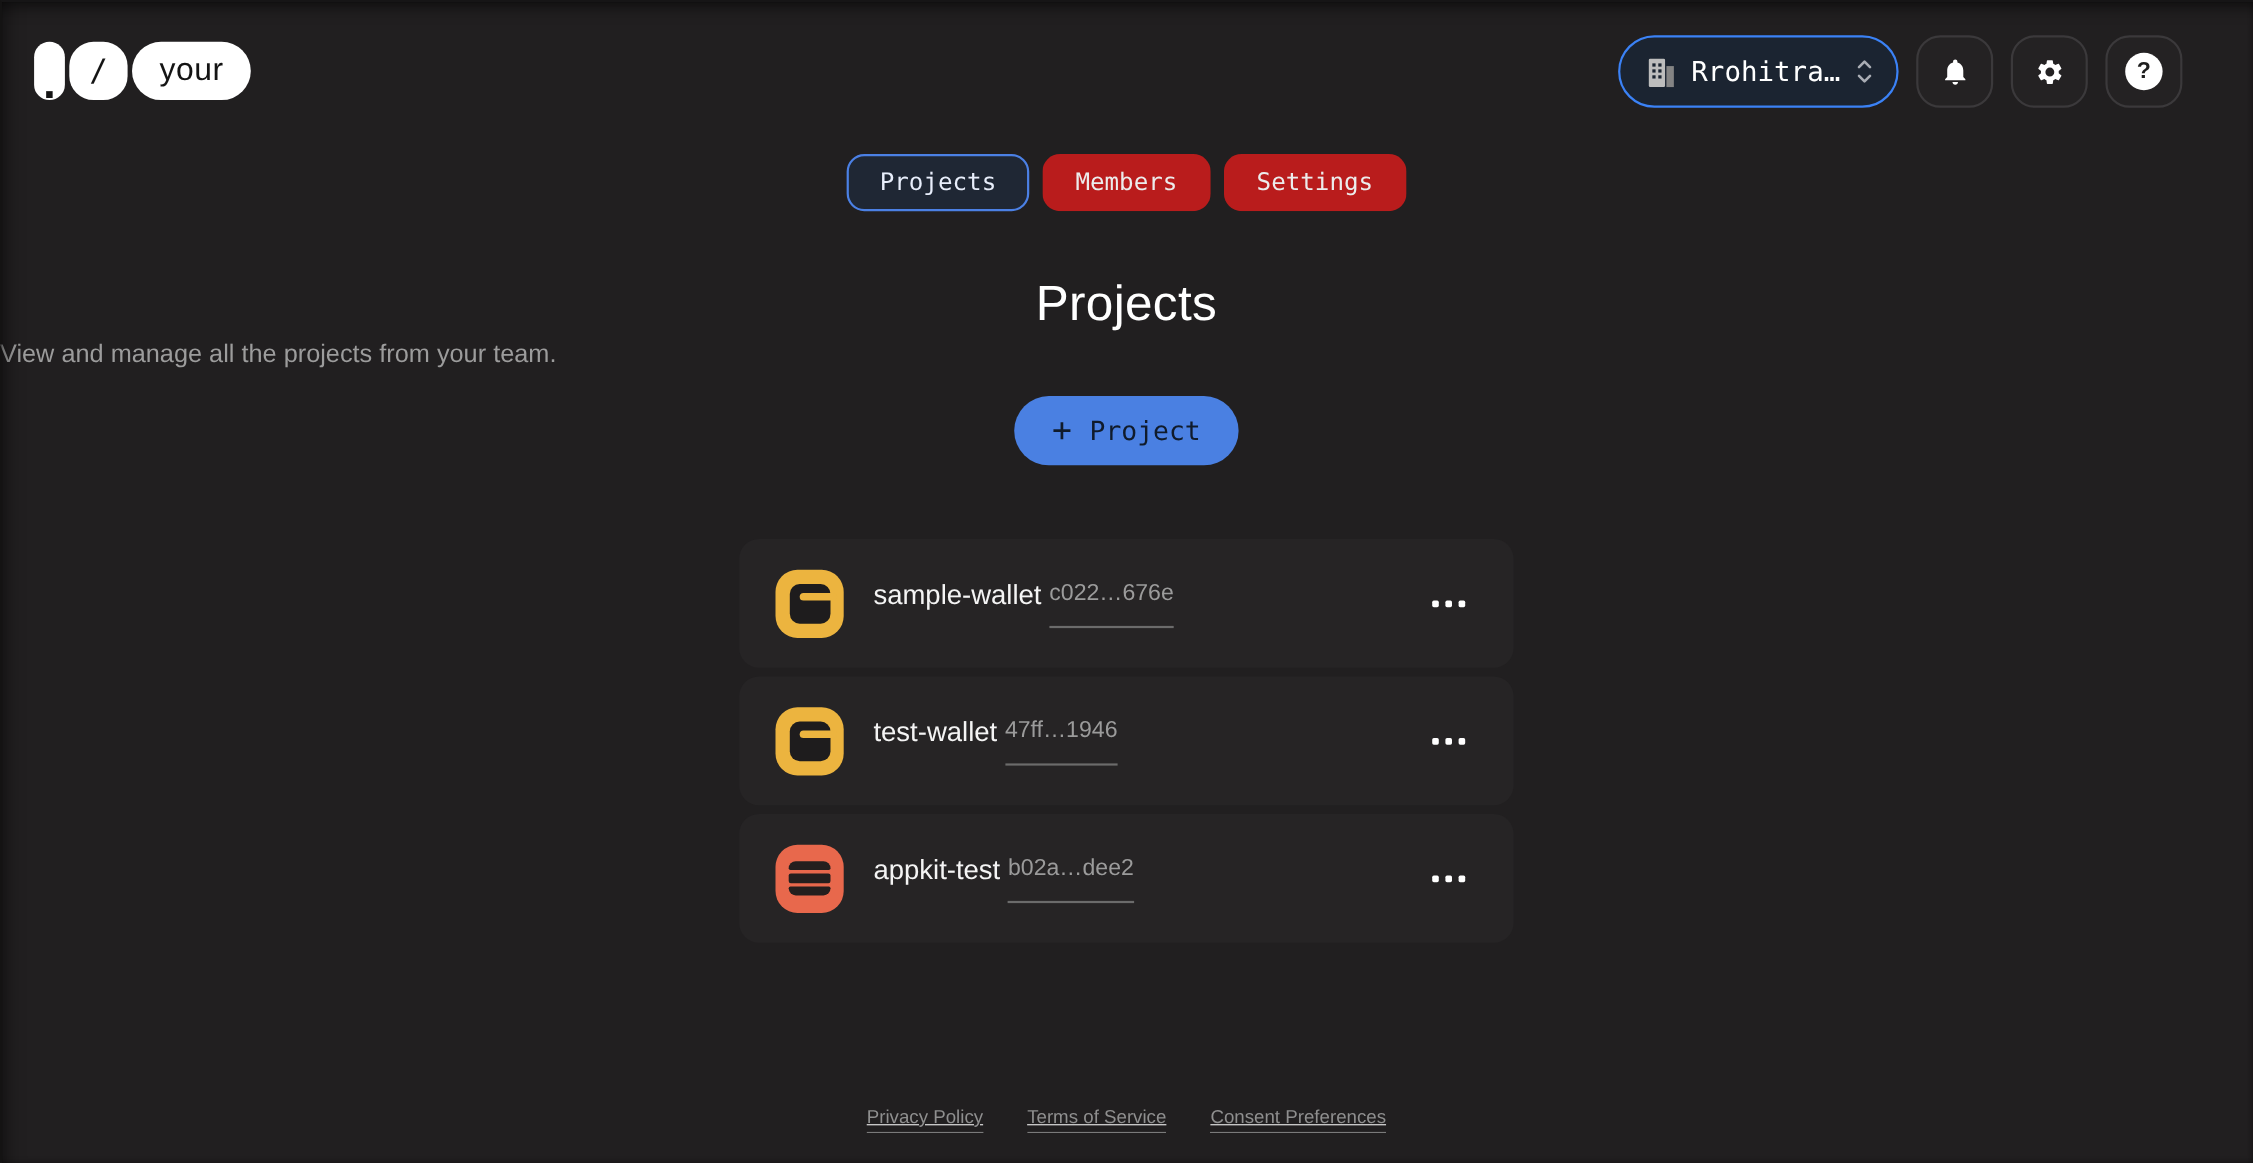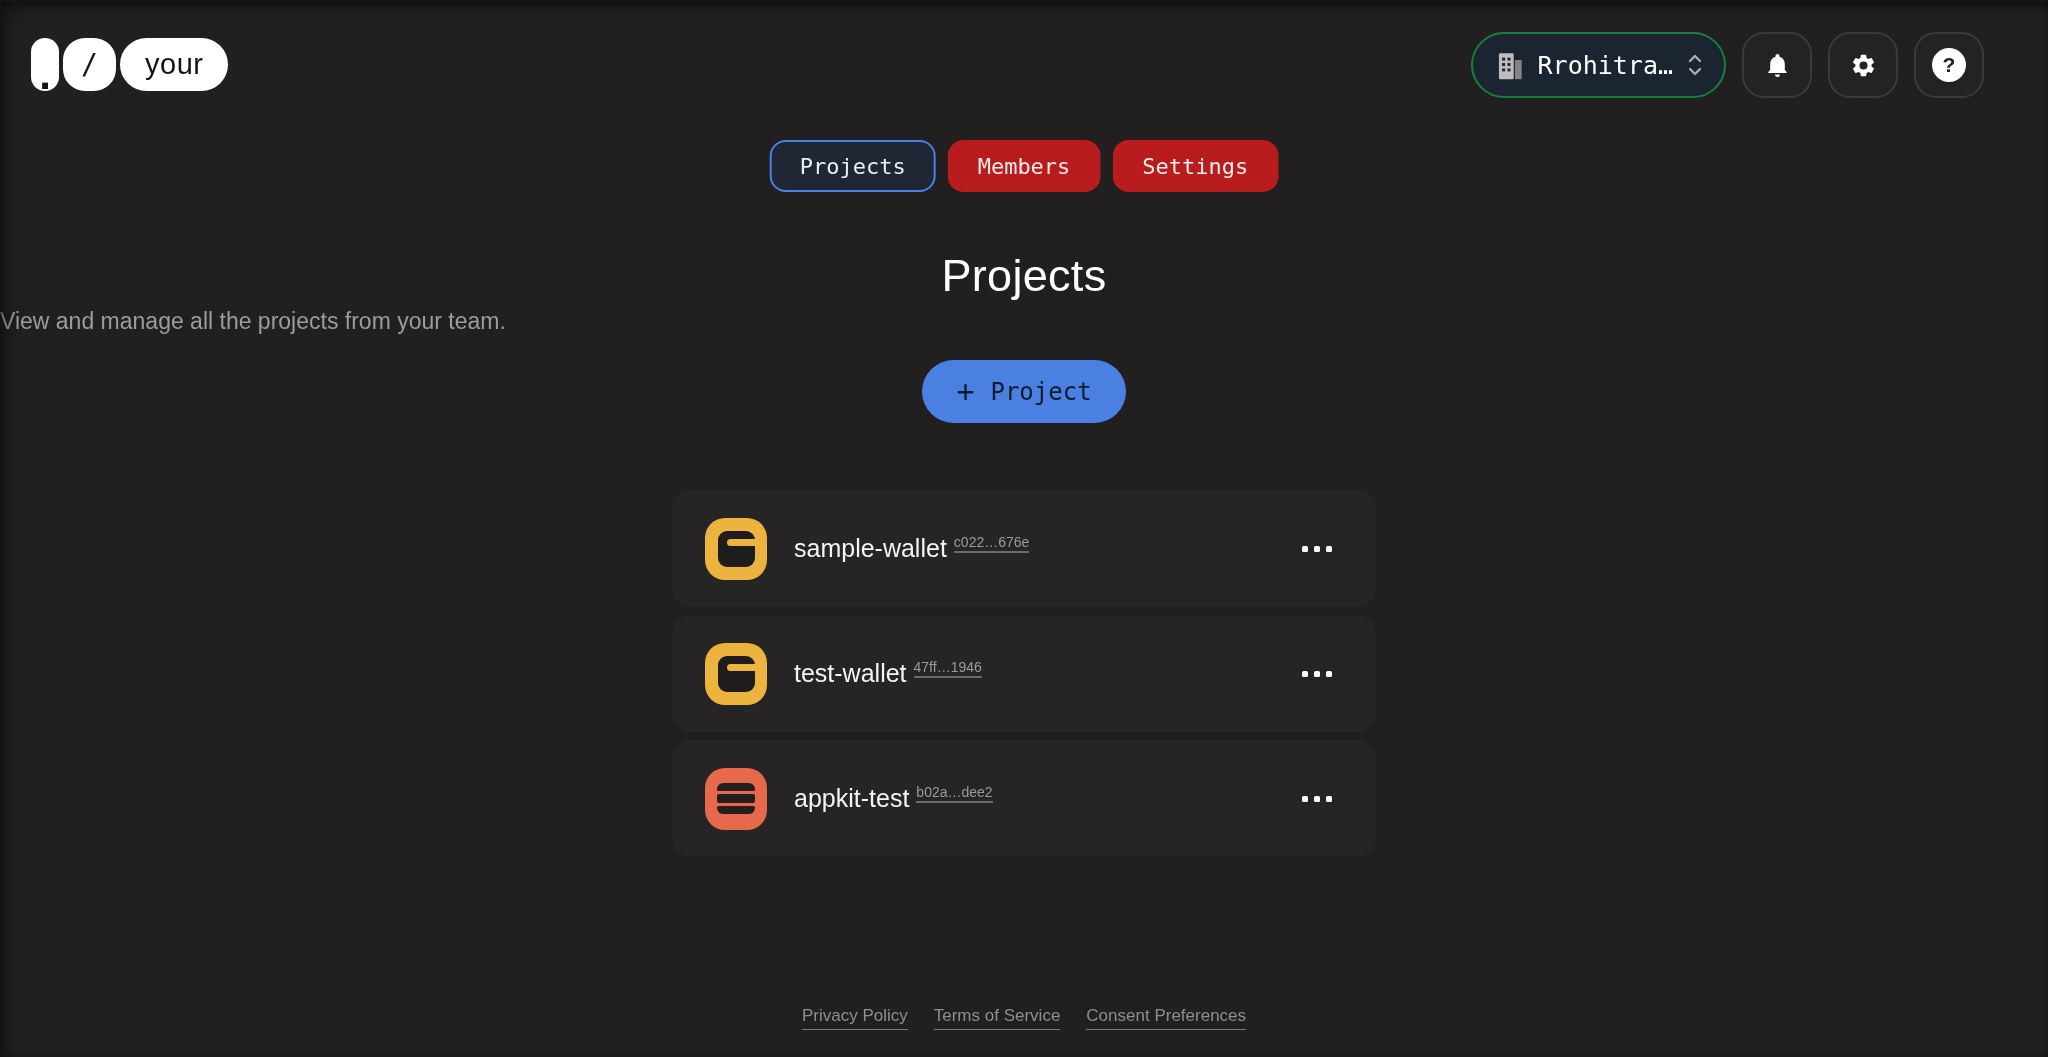--- a/index.html
+++ b/index.html
@@ -32,21 +32,21 @@
   }
   .brand-dot { width:28px; border-radius:26px; position:relative; }
   .brand-dot span { position:absolute; bottom:6px; left:0; right:0; text-align:center;
     font-size:42px; line-height:20px; font-weight:700; }
   .brand-slash { width:53px; border-radius:22px; font-size:28px; font-weight:500; }
   .brand-name { padding:0 25px; border-radius:27px; font-size:29px; font-weight:500; letter-spacing:.5px; }
 
   .header-right { position:absolute; top:32px; right:64px; display:flex; align-items:center; gap:16px; }
   .org-pill {
     height:66px; border-radius:33px; padding:0 20px 0 22px;
-    background:#1B2431; border:2px solid #15803d;
+    background:#1B2431; border:2px solid #3b82f6;
     display:flex; align-items:center; gap:13px; cursor:pointer;
   }
   .org-name { font-size:25px; color:#ffffff; }
   .icon-btn {
     width:70px; height:66px; border-radius:22px;
     background:#242223; border:2px solid #3B393B;
     display:flex; align-items:center; justify-content:center; cursor:pointer;
   }
   .help-circle {
     width:34px; height:34px; border-radius:50%; background:#ffffff;
@@ -91,30 +91,30 @@
   .glyph-wallet { width:37px; height:36px; background:#1E1C1D; border-radius:9px; position:relative; }
   .glyph-wallet::after { content:""; position:absolute; top:8px; left:9px; width:34px; height:7px;
     background:#ECB43F; border-radius:3.5px; }
   .glyph-stack { width:38px; display:flex; flex-direction:column; gap:3px; }
   .glyph-stack i { display:block; height:8.5px; background:#241F1E; border-radius:2px; }
   .glyph-stack i:first-child { border-radius:8px 8px 2px 2px; }
   .glyph-stack i:last-child { border-radius:2px 2px 8px 8px; }
 
   .proj-texts { display:flex; flex-direction:row; gap:7px; }
   .proj-name { font-size:25px; color:#f4f4f4; }
-  .proj-id { font-size:14px; color:#9B9B9B; align-self:flex-start;
-    border-bottom:2px solid #6B6B6B; padding-bottom:1px; cursor:pointer; }
+  .proj-id { font-size:21px; color:#9B9B9B; align-self:flex-start;
+    border-bottom:2px solid #6B6B6B; padding-bottom:18px; cursor:pointer; }
 
   .more-btn { margin-left:auto; display:flex; gap:6px; align-items:center;
     padding:10px 2px; cursor:pointer; background:none; border:none; }
   .more-btn i { width:6px; height:6px; background:#ffffff; border-radius:1.5px; display:block; }
 
   
   .footer { position:absolute; top:1006px; left:0; right:0;
-    display:flex; justify-content:center; gap:26px; }
+    display:flex; justify-content:center; gap:40px;text-decoration:underline; }
   .footer a { font-size:17px; color:#8F8F8F; text-decoration:none;
     border-bottom:1.5px solid #7a7a7a; padding-bottom:3px; cursor:pointer; }
 </style>
 </head>
 <body>
 
 <div class="header">
 
   <div class="brand">
     <div class="brand-pill brand-dot">

